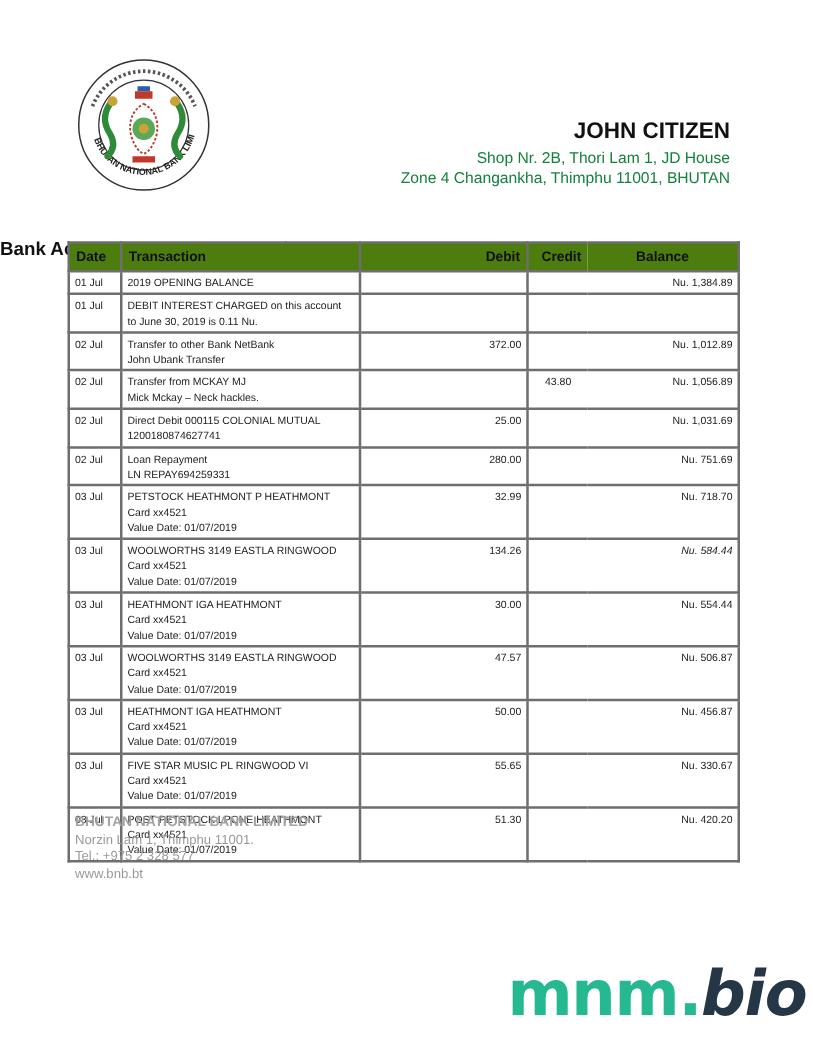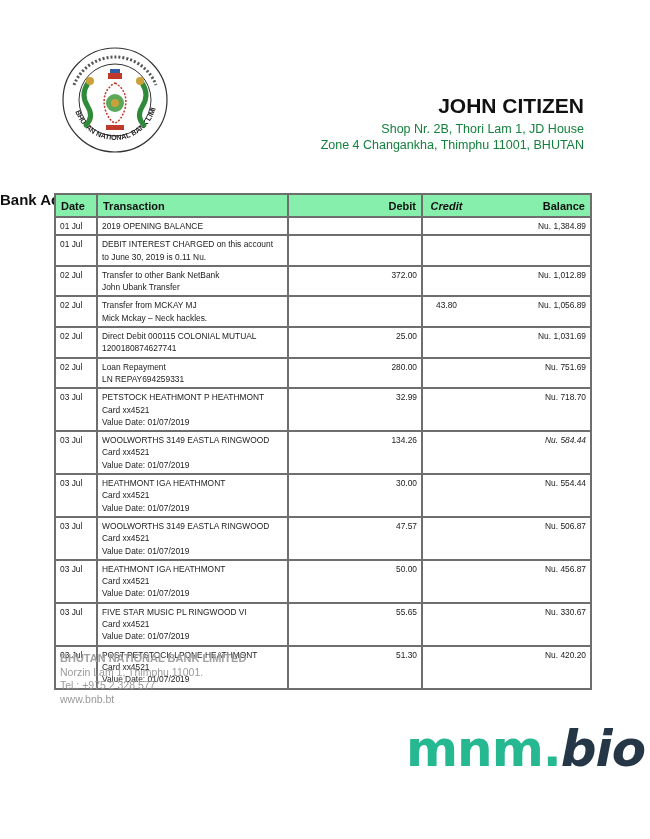--- a/index.html
+++ b/index.html
@@ -1,36 +1,36 @@
 <!DOCTYPE html>
 <html><head>
 <meta charset="utf-8">
 <style>
   html, body { margin:0; padding:0; background:#ffffff; }
   body { width:650px; height:839px; position:relative; overflow:hidden; font-family:"Liberation Sans", sans-serif; color:#222; }
   .logo { position:absolute; left:60px; top:45px; width:110px; height:110px; }
   .addr { position:absolute; right:66px; top:94px; text-align:right; }
-  .addr .name { font-weight:bold; font-size:21px; color:#111; margin-bottom:3px; }
+  .addr .name { font-weight:bold; font-size:18px; color:#111; margin-bottom:3px; }
   .addr .line { font-size:12.5px; color:#15803d; line-height:16px; }
   .title { position:absolute; left:0; width:650px; top:165px; font-size:15px; color:#111;margin-top:26px; }
   .title b { font-weight:bold; }
   table.stmt { position:absolute; left:54px; top:193px; width:538px; border-collapse:collapse; font-size:8.4px; color:#222; }
   table.stmt th, table.stmt td { border:2px solid #6e6e6e; }
-  table.stmt th { background:#86efac; font-size:11px; font-weight:bold; height:21px; padding:0 5px; color:#111; }
+  table.stmt th { background:#4d7c0f; font-size:11px; font-weight:bold; height:21px; padding:0 5px; color:#111; }
   table.stmt td { padding:2px 4px 2px 4px; vertical-align:top; line-height:12.3px; }
   th.c-date, td.c-date { width:30px; text-align:left; }
   th.c-tx { text-align:left;margin-left:40px; }
   th.c-debit { width:122px; text-align:right; }
-  th.c-credit { width:37px; text-align:center;font-style:italic; }
-  th.c-bal { width:110px; text-align:right; }
+  th.c-credit { width:37px; text-align:right; }
+  th.c-bal { width:110px; }
   td.num { vertical-align:bottom; text-align:right; }
   td.credit { vertical-align:bottom; text-align:center; }
   .footer { position:absolute; left:60px; top:652px; color:#9a9a9a; font-size:10.5px; line-height:13.5px; }
   .footer .bank { font-weight:bold; font-size:11px; color:#a2a2a2; }
-  .brand { position:absolute; left:406px; top:720px; font-size:50px; font-weight:bold; font-family:"DejaVu Sans", sans-serif; letter-spacing:-1px; }
+  .brand { position:absolute; left:406px; top:766px; font-size:50px; font-weight:bold; font-family:"DejaVu Sans", sans-serif; letter-spacing:-1px; }
   .brand .a { color:#26b891; }
   .brand .b { color:#253646; font-style:italic; }
 </style>
 </head>
 <body>
 
 <div class="logo">
   <svg width="110" height="110" viewBox="0 0 110 110">
     <circle cx="55" cy="55" r="52" fill="#fff" stroke="#333" stroke-width="1.2"></circle>
     <circle cx="55" cy="55" r="36" fill="#fff" stroke="#333" stroke-width="1"></circle>

